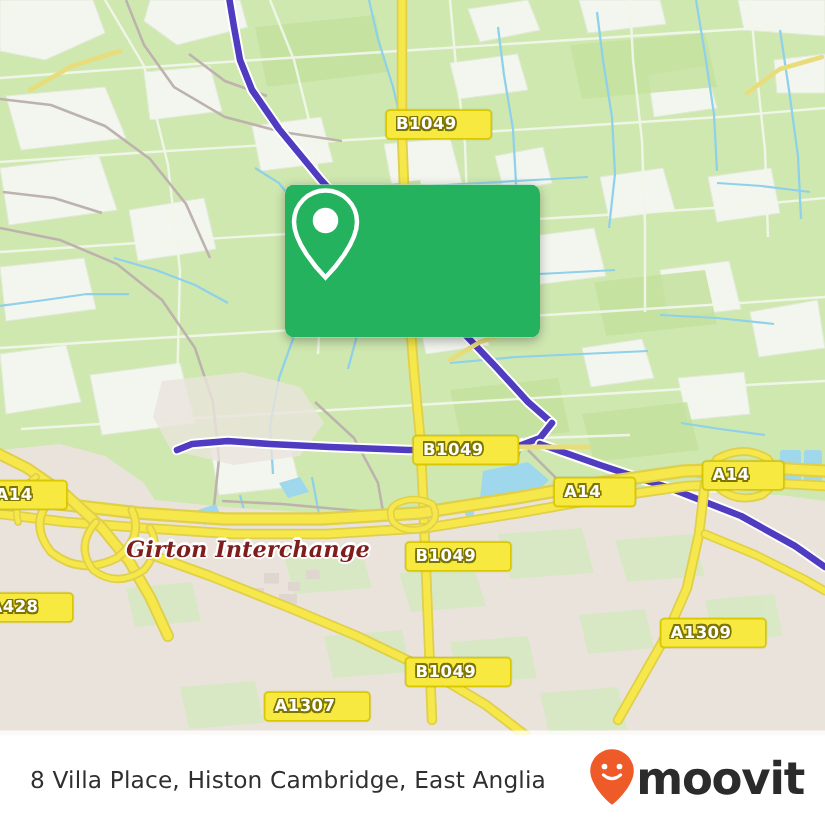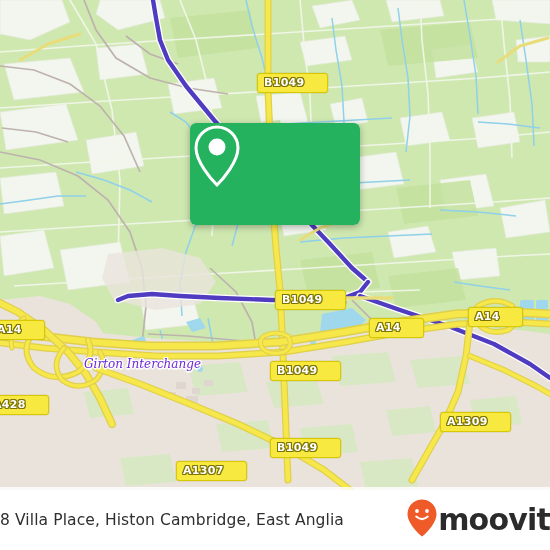--- a/index.html
+++ b/index.html
@@ -56,28 +56,29 @@
       -1px 0 #7d7400, 1px 0 #7d7400, 0 -1px #7d7400, 0 1px #7d7400,
       -1px -1px #7d7400, 1px -1px #7d7400, -1px 1px #7d7400, 1px 1px #7d7400;
     white-space: nowrap;
     box-shadow: 0 0 0 0.5px rgba(160,150,0,.25);
   }
 
   .place-label {
     position: absolute;
     font-family: "DejaVu Serif", serif;
     font-style: italic;
-    font-size: 12px;
-    color: #6d28d9;
+    font-size: 15px;
+    color: #7f1d1d;
     white-space: nowrap;
     text-shadow:
       -1.5px 0 rgba(255,255,255,.95), 1.5px 0 rgba(255,255,255,.95),
       0 -1.5px rgba(255,255,255,.95), 0 1.5px rgba(255,255,255,.95),
       -1px -1px rgba(255,255,255,.95), 1px -1px rgba(255,255,255,.95),
       -1px 1px rgba(255,255,255,.95), 1px 1px rgba(255,255,255,.95);
+    font-weight: bold;
   }
 
   
   #dest-card {
     position: absolute;
     left: 190px;
     top: 123px;
     width: 170px;
     border-radius: 6px;
     overflow: hidden;
@@ -135,27 +136,28 @@
     height: 60px;
     background: #ffffff;
     display: flex;
     align-items: center;
     justify-content: space-between;
   }
   #footer-address {
     font-family: "DejaVu Sans", sans-serif;
     font-size: 15.5px;
     color: #2f2f2f;
+    padding-left: 20px;
     white-space: nowrap;
     letter-spacing: .1px;
   }
   #brand {
     display: flex;
     align-items: center;
-    padding-right: 0;
+    padding-right: 14px;
   }
   #brand-mark { display: block; }
   #brand-word {
     font-family: "DejaVu Sans", sans-serif;
     font-weight: bold;
     font-size: 30px;
     color: #2b2b2b;
     letter-spacing: -0.8px;
     margin-left: 1px;
     line-height: 30px;

